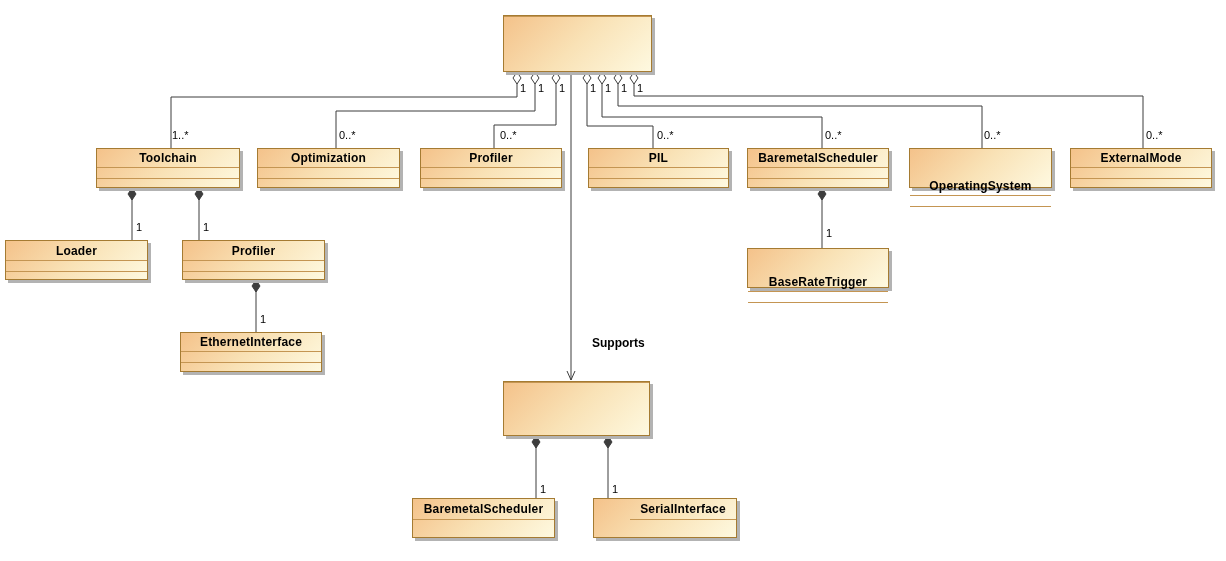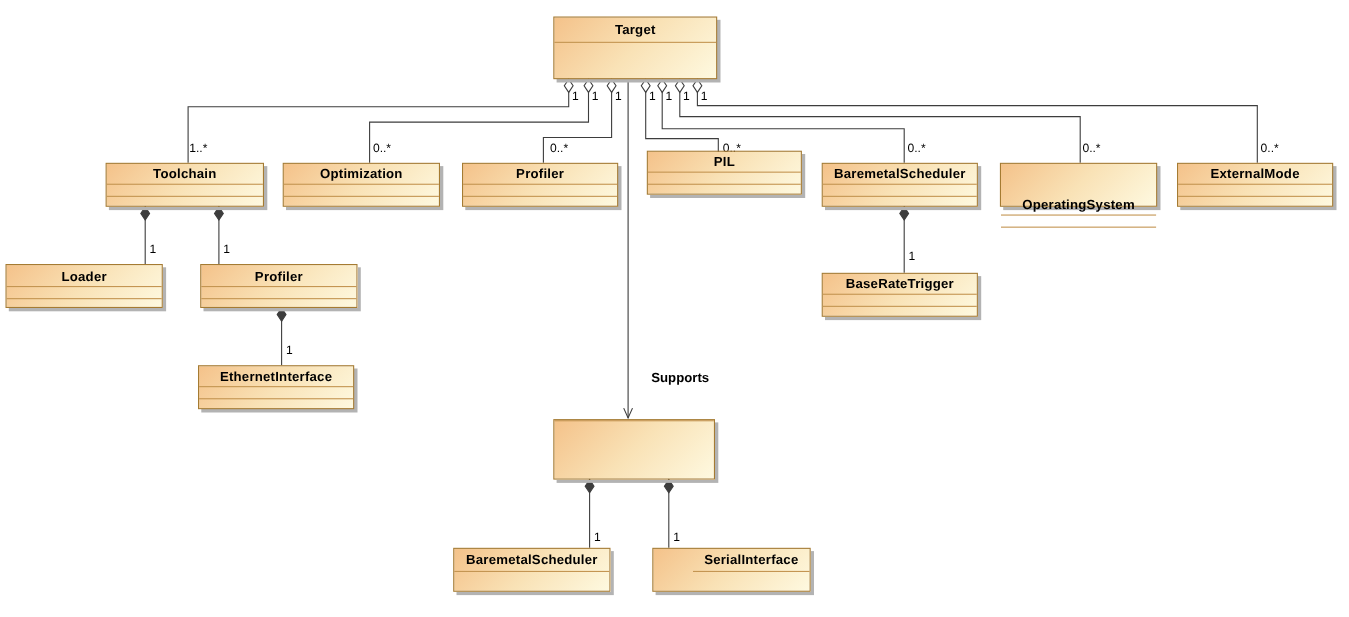--- a/index.html
+++ b/index.html
@@ -87,39 +87,38 @@
       <span class="edge-label" style="left: 136px; top: 221px; color: rgb(0, 0, 0);">1</span>
       <span class="edge-label" style="left: 203px; top: 221px; color: rgb(0, 0, 0);">1</span>
       <span class="edge-label" style="left: 260px; top: 313px; color: rgb(0, 0, 0);">1</span>
       <span class="edge-label" style="left: 826px; top: 227px; color: rgb(0, 0, 0);">1</span>
       <span class="edge-label" style="left: 540px; top: 483px; color: rgb(0, 0, 0);">1</span>
       <span class="edge-label" style="left: 612px; top: 483px; color: rgb(0, 0, 0);">1</span>
       <span class="edge-label bold" style="left: 592px; top: 337px; color: rgb(0, 0, 0);">Supports</span>
     </div>
   <div id="boxes-layer">
       <div class="class-box" style="left: 503px; top: 15px; width: 149px; height: 57px; border-color: rgb(165, 123, 50); background: linear-gradient(135deg, rgb(244, 194, 138) 0%, rgb(249, 226, 182) 50%, rgb(254, 249, 224) 100%); box-shadow: rgb(179, 179, 179) 3px 3px 0px 0px;">
-        <div class="class-title" style="height: 22px; color: rgb(0, 0, 0);">Target</div>
         <div class="compartment" style="height: 33px;"></div>
       </div>
       <div class="class-box" style="left: 96px; top: 148px; width: 144px; height: 40px; border-color: rgb(165, 123, 50); background: linear-gradient(135deg, rgb(244, 194, 138) 0%, rgb(249, 226, 182) 50%, rgb(254, 249, 224) 100%); box-shadow: rgb(179, 179, 179) 3px 3px 0px 0px;">
         <div class="class-title" style="height: 18px; color: rgb(0, 0, 0);">Toolchain</div>
         <div class="compartment" style="height: 11px;"></div>
         <div class="compartment" style="height: 10px;"></div>
       </div>
       <div class="class-box" style="left: 257px; top: 148px; width: 143px; height: 40px; border-color: rgb(165, 123, 50); background: linear-gradient(135deg, rgb(244, 194, 138) 0%, rgb(249, 226, 182) 50%, rgb(254, 249, 224) 100%); box-shadow: rgb(179, 179, 179) 3px 3px 0px 0px;">
         <div class="class-title" style="height: 18px; color: rgb(0, 0, 0);">Optimization</div>
         <div class="compartment" style="height: 11px;"></div>
         <div class="compartment" style="height: 10px;"></div>
       </div>
       <div class="class-box" style="left: 420px; top: 148px; width: 142px; height: 40px; border-color: rgb(165, 123, 50); background: linear-gradient(135deg, rgb(244, 194, 138) 0%, rgb(249, 226, 182) 50%, rgb(254, 249, 224) 100%); box-shadow: rgb(179, 179, 179) 3px 3px 0px 0px;">
         <div class="class-title" style="height: 18px; color: rgb(0, 0, 0);">Profiler</div>
         <div class="compartment" style="height: 11px;"></div>
         <div class="compartment" style="height: 10px;"></div>
       </div>
-      <div class="class-box" style="left: 588px; top: 137px; width: 141px; height: 40px; border-color: rgb(165, 123, 50); background: linear-gradient(135deg, rgb(244, 194, 138) 0%, rgb(249, 226, 182) 50%, rgb(254, 249, 224) 100%); box-shadow: rgb(179, 179, 179) 3px 3px 0px 0px;">
+      <div class="class-box" style="left: 588px; top: 148px; width: 141px; height: 40px; border-color: rgb(165, 123, 50); background: linear-gradient(135deg, rgb(244, 194, 138) 0%, rgb(249, 226, 182) 50%, rgb(254, 249, 224) 100%); box-shadow: rgb(179, 179, 179) 3px 3px 0px 0px;">
         <div class="class-title" style="height: 18px; color: rgb(0, 0, 0);">PIL</div>
         <div class="compartment" style="height: 11px;"></div>
         <div class="compartment" style="height: 10px;"></div>
       </div>
       <div class="class-box" style="left: 747px; top: 148px; width: 142px; height: 40px; border-color: rgb(165, 123, 50); background: linear-gradient(135deg, rgb(244, 194, 138) 0%, rgb(249, 226, 182) 50%, rgb(254, 249, 224) 100%); box-shadow: rgb(179, 179, 179) 3px 3px 0px 0px;">
         <div class="class-title" style="height: 18px; color: rgb(0, 0, 0);">BaremetalScheduler</div>
         <div class="compartment" style="height: 11px;"></div>
         <div class="compartment" style="height: 10px;"></div>
       </div>
       <div class="class-box" style="left: 909px; top: 148px; width: 143px; height: 40px; border-color: rgb(165, 123, 50); background: linear-gradient(135deg, rgb(244, 194, 138) 0%, rgb(249, 226, 182) 50%, rgb(254, 249, 224) 100%); box-shadow: rgb(179, 179, 179) 3px 3px 0px 0px;">
@@ -141,21 +140,21 @@
         <div class="class-title" style="height: 19px; color: rgb(0, 0, 0);">Profiler</div>
         <div class="compartment" style="height: 11px;"></div>
         <div class="compartment" style="height: 9px;"></div>
       </div>
       <div class="class-box" style="left: 180px; top: 332px; width: 142px; height: 40px; border-color: rgb(165, 123, 50); background: linear-gradient(135deg, rgb(244, 194, 138) 0%, rgb(249, 226, 182) 50%, rgb(254, 249, 224) 100%); box-shadow: rgb(179, 179, 179) 3px 3px 0px 0px;">
         <div class="class-title" style="height: 18px; color: rgb(0, 0, 0);">EthernetInterface</div>
         <div class="compartment" style="height: 11px;"></div>
         <div class="compartment" style="height: 10px;"></div>
       </div>
       <div class="class-box" style="left: 747px; top: 248px; width: 142px; height: 40px; border-color: rgb(165, 123, 50); background: linear-gradient(135deg, rgb(244, 194, 138) 0%, rgb(249, 226, 182) 50%, rgb(254, 249, 224) 100%); box-shadow: rgb(179, 179, 179) 3px 3px 0px 0px;">
-        <div class="class-title" style="height: 18px; color: rgb(0, 0, 0);">BaseRateTrigger</div>
+        <div class="class-title" style="height: 18px; color: rgb(0, 0, 0); margin-top: 24px;">BaseRateTrigger</div>
         <div class="compartment" style="height: 11px;"></div>
         <div class="compartment" style="height: 10px;"></div>
       </div>
       <div class="class-box" style="left: 503px; top: 381px; width: 147px; height: 55px; border-color: rgb(165, 123, 50); background: linear-gradient(135deg, rgb(244, 194, 138) 0%, rgb(249, 226, 182) 50%, rgb(254, 249, 224) 100%); box-shadow: rgb(179, 179, 179) 3px 3px 0px 0px;">
         <div class="compartment" style="height: 34px;"></div>
       </div>
       <div class="class-box" style="left: 412px; top: 498px; width: 143px; height: 40px; border-color: rgb(165, 123, 50); background: linear-gradient(135deg, rgb(244, 194, 138) 0%, rgb(249, 226, 182) 50%, rgb(254, 249, 224) 100%); box-shadow: rgb(179, 179, 179) 3px 3px 0px 0px;">
         <div class="class-title" style="height: 20px; color: rgb(0, 0, 0);">BaremetalScheduler</div>
         <div class="compartment" style="height: 19px;"></div>
       </div>

